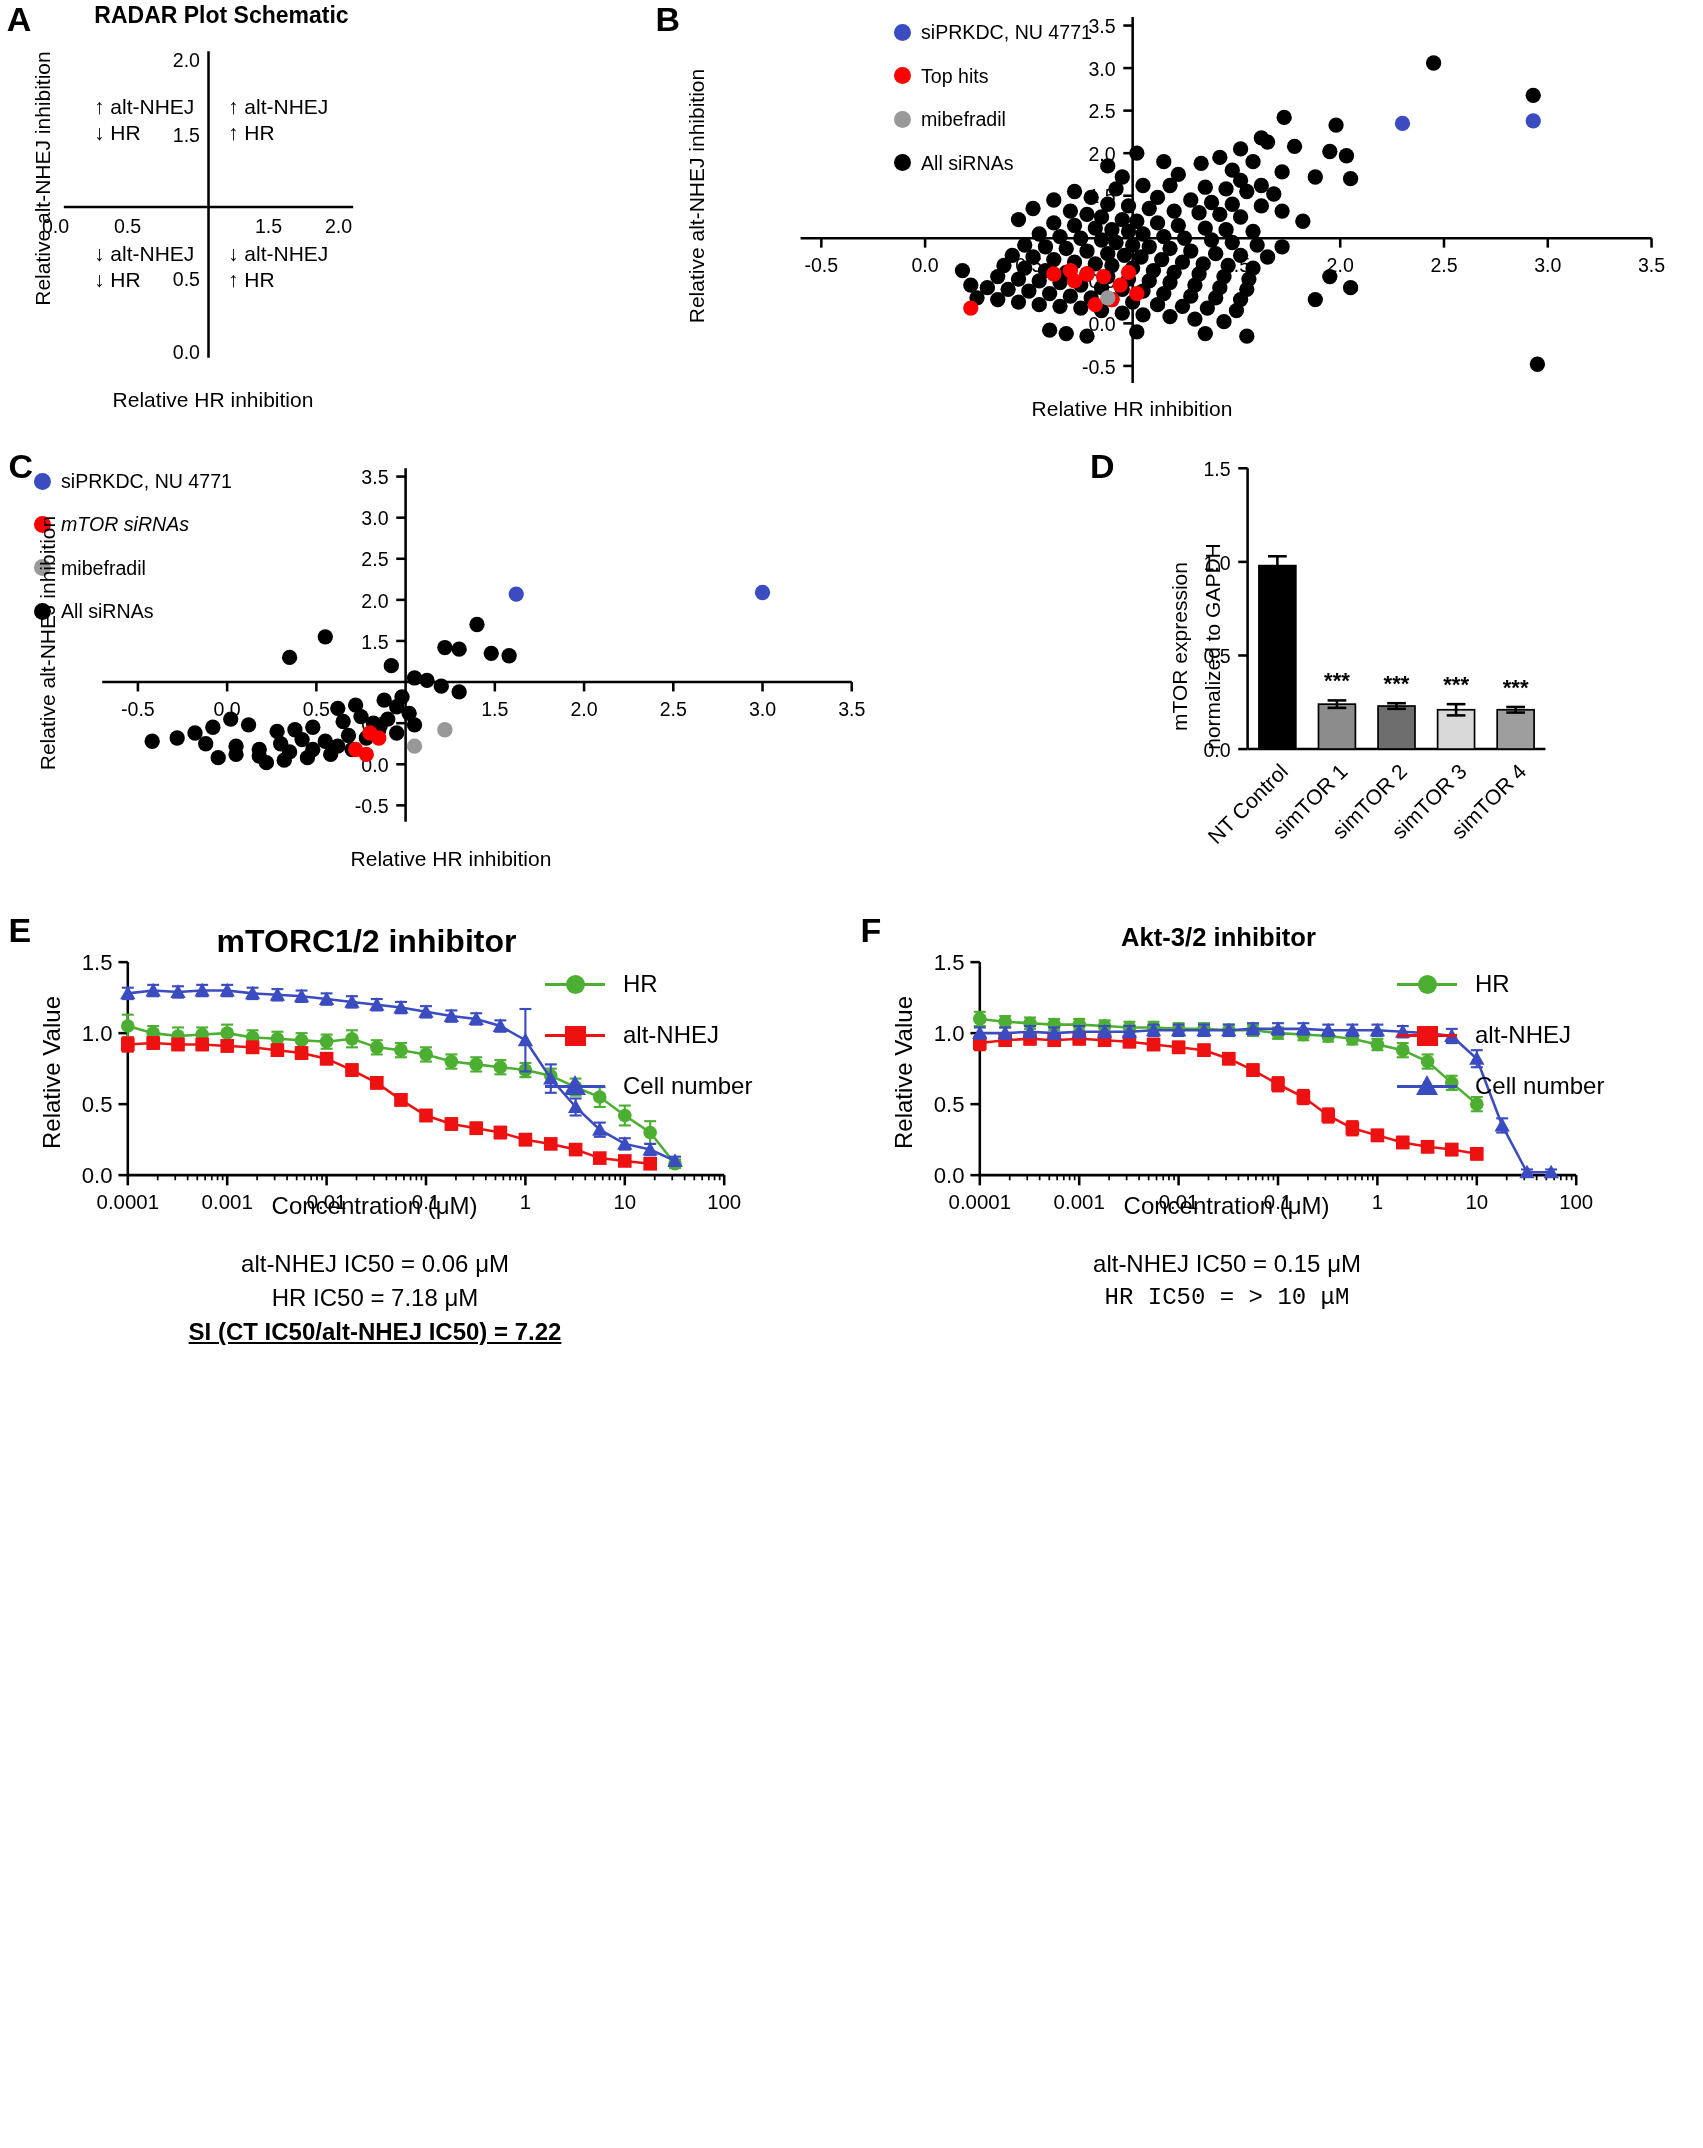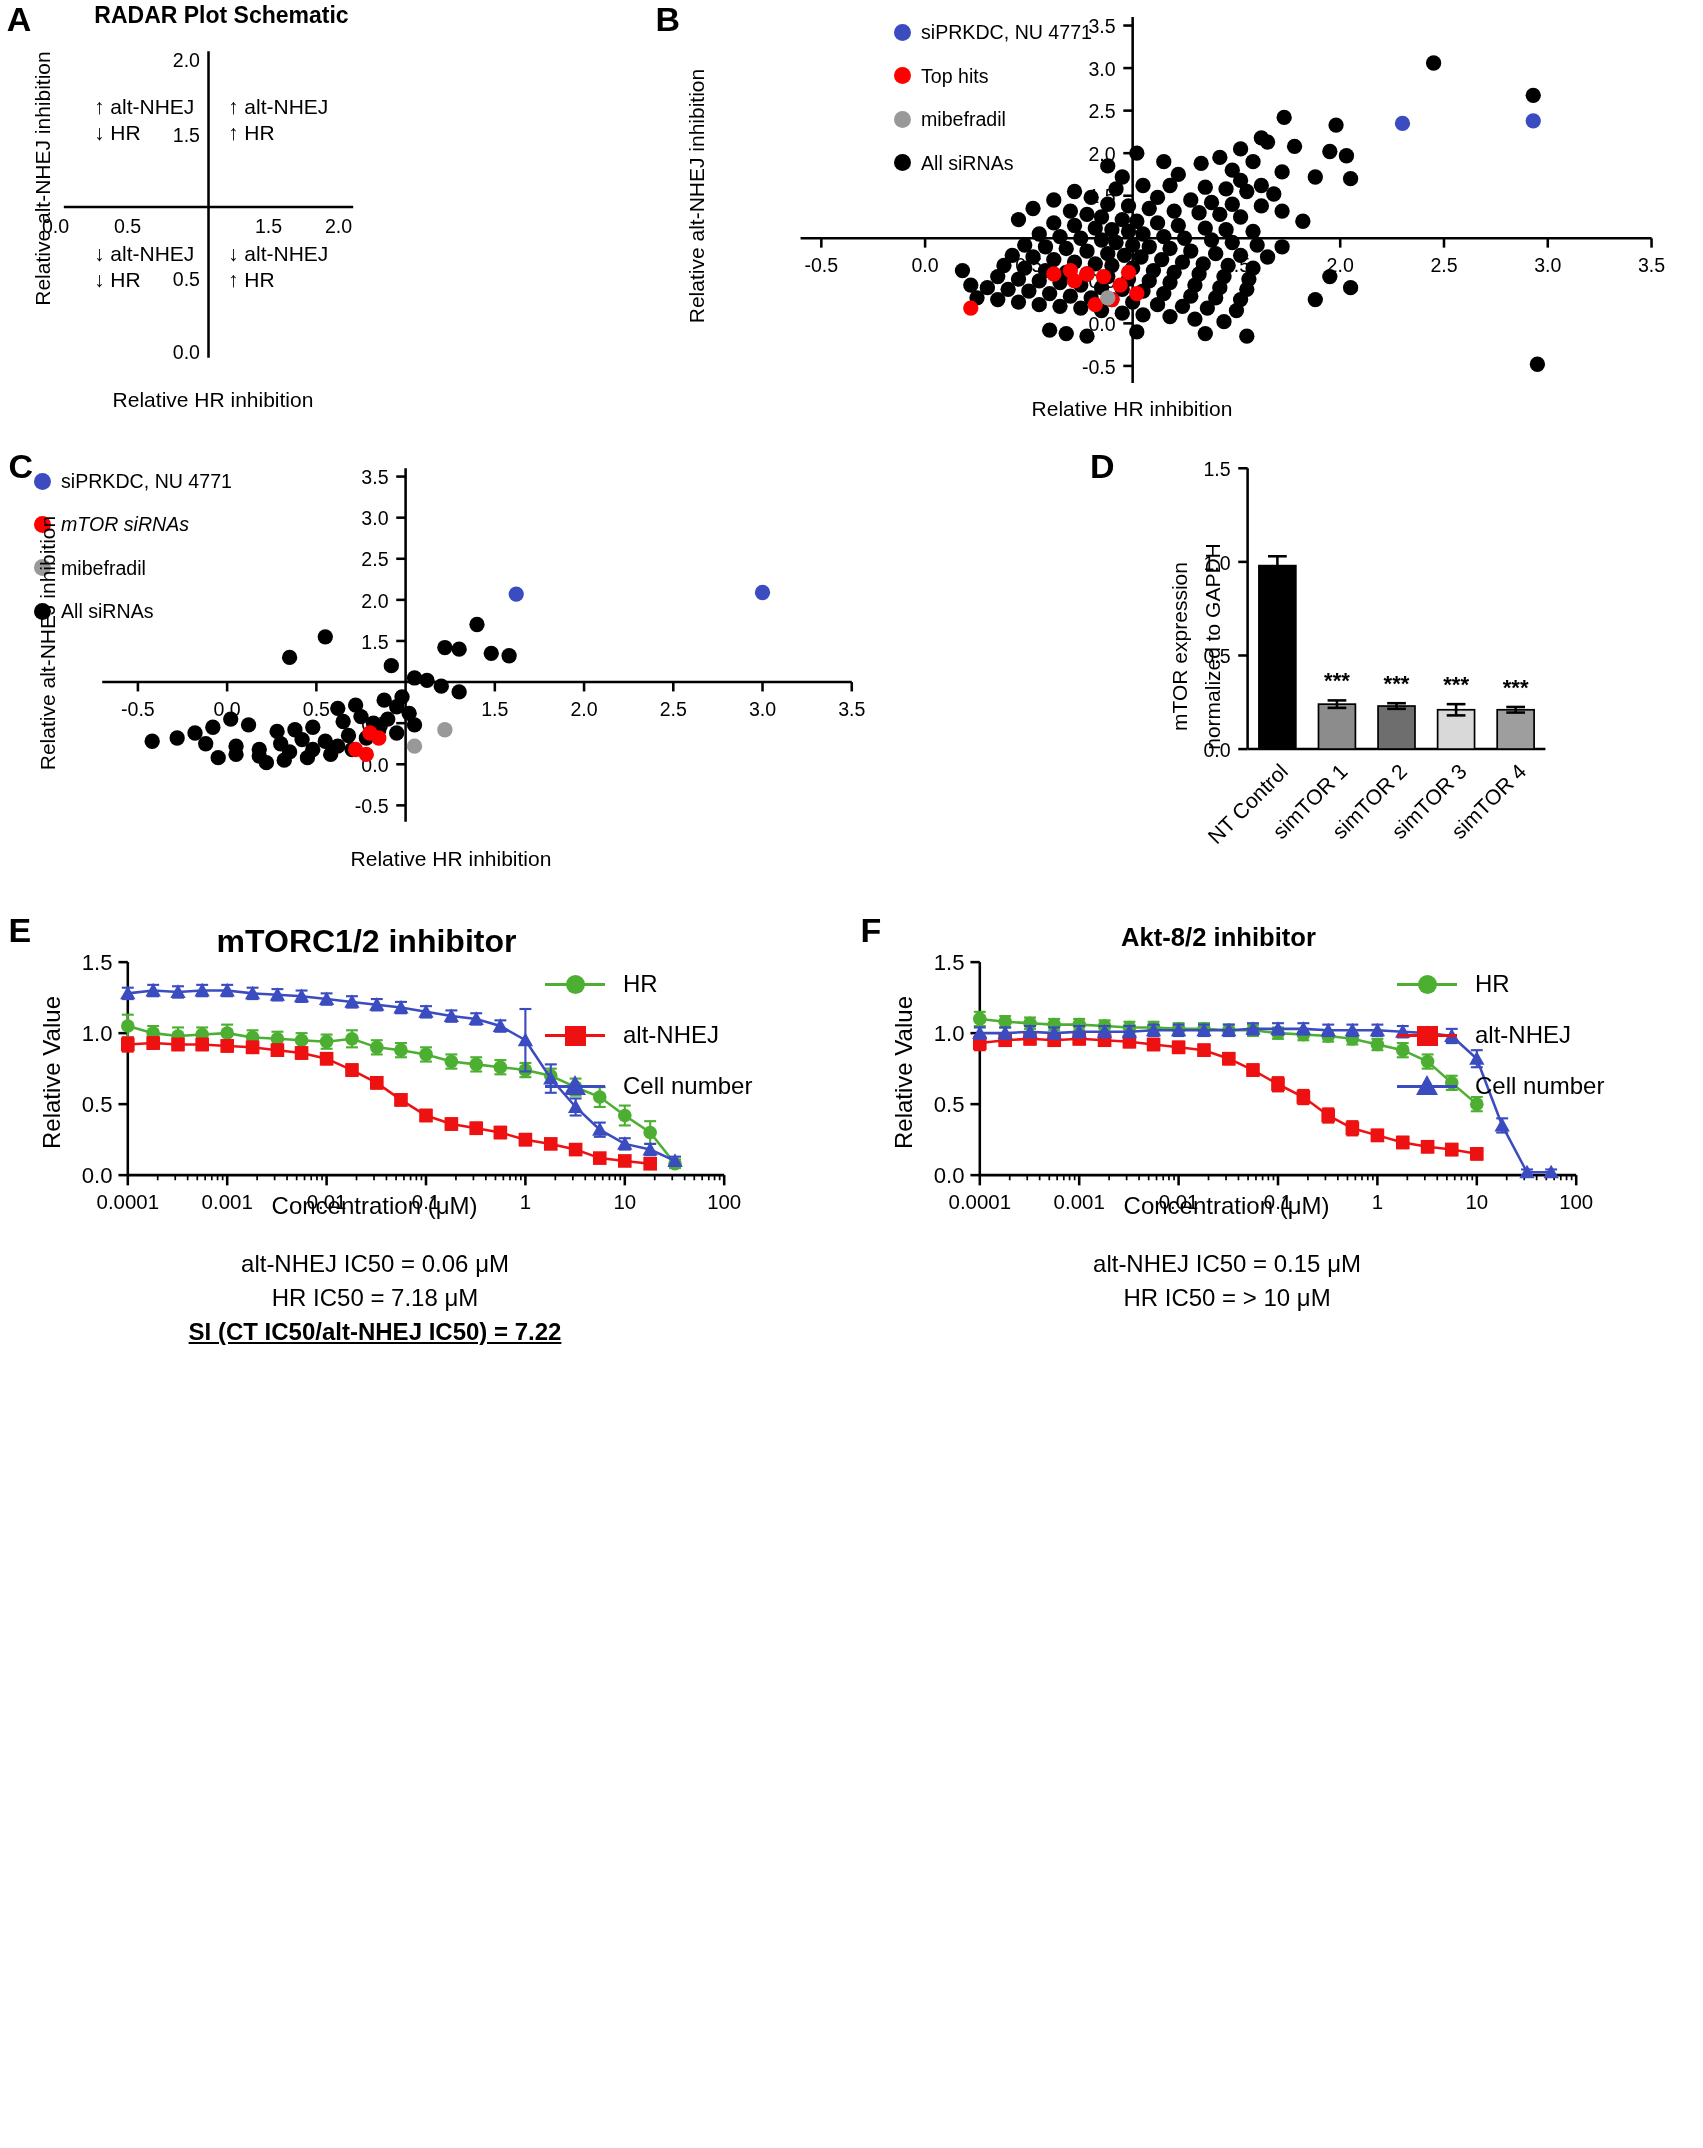--- a/index.html
+++ b/index.html
@@ -853,21 +853,21 @@
   <div class="axis-title vert" style="left:38px;top:281px;width:239px;font-size:24px;">Relative Value</div>
   <div class="axis-title" style="left:102px;top:281px;width:545px;font-size:24px;">Concentration (μM)</div>
 
   <div class="caption" style="left:0;top:339px;width:750px;font-size:24px;">alt-NHEJ IC50 = 0.06 μM</div>
   <div class="caption" style="left:0;top:373px;width:750px;font-size:24px;">HR IC50 = 7.18 μM</div>
   <div class="caption bold" style="left:0;top:407px;width:750px;font-size:24px;text-decoration:underline;">SI (CT IC50/alt-NHEJ IC50) = 7.22</div>
 </div>
 
 <div class="panel" id="panelF" style="left:852px;top:911px;width:852px;height:1237px;">
   <div class="plabel" style="left:8.5px;top:0px;">F</div>
-  <div class="title" style="left:128px;top:12px;width:477px;font-size:25.6px;">Akt-8/2 inhibitor</div>
+  <div class="title" style="left:128px;top:12px;width:477px;font-size:25.6px;">Akt-3/2 inhibitor</div>
 
   <svg width="852" height="341" id="svgF" style="top:34px;" viewBox="0 0 1000 400">
       <line x1="150" y1="20" x2="150" y2="270" stroke="#000" stroke-width="3"></line>
       <line x1="150" y1="270" x2="850" y2="270" stroke="#000" stroke-width="3"></line>
       <line x1="139" y1="270" x2="150" y2="270" stroke="#000" stroke-width="3"></line>
       <text x="132" y="279" font-size="26" font-family="Liberation Sans, sans-serif" text-anchor="end" fill="#000">0.0</text>
       <line x1="139" y1="186.66666666666669" x2="150" y2="186.66666666666669" stroke="#000" stroke-width="3"></line>
       <text x="132" y="195.66666666666669" font-size="26" font-family="Liberation Sans, sans-serif" text-anchor="end" fill="#000">0.5</text>
       <line x1="139" y1="103.33333333333334" x2="150" y2="103.33333333333334" stroke="#000" stroke-width="3"></line>
       <text x="132" y="112.33333333333334" font-size="26" font-family="Liberation Sans, sans-serif" text-anchor="end" fill="#000">1.0</text>
@@ -1215,15 +1215,15 @@
 
     <div style="position:absolute;left:0;top:102px;width:60px;height:3.4px;background:#3b4cc0;"></div>
     <div style="position:absolute;left:19px;top:92px;width:0;height:0;border-left:11px solid transparent;border-right:11px solid transparent;border-bottom:20.4px solid #3b4cc0;"></div>
     <div class="legend-item" style="left:78px;top:89px;font-size:24px;">Cell number</div>
   </div>
 
   <div class="axis-title vert" style="left:38px;top:281px;width:239px;font-size:24px;">Relative Value</div>
   <div class="axis-title" style="left:102px;top:281px;width:545px;font-size:24px;">Concentration (μM)</div>
 
   <div class="caption" style="left:0;top:339px;width:750px;font-size:24px;">alt-NHEJ IC50 = 0.15 μM</div>
-  <div class="caption" style="left:0;top:373px;width:750px;font-size:24px;">HR IC50 = &gt; 10 μM</div>
+  <div class="caption" style="left:0;top:373px;width:750px;font-size:24px;font-family:Liberation Mono, monospace;">HR IC50 = &gt; 10 μM</div>
 </div>
 
 
 </body></html>

